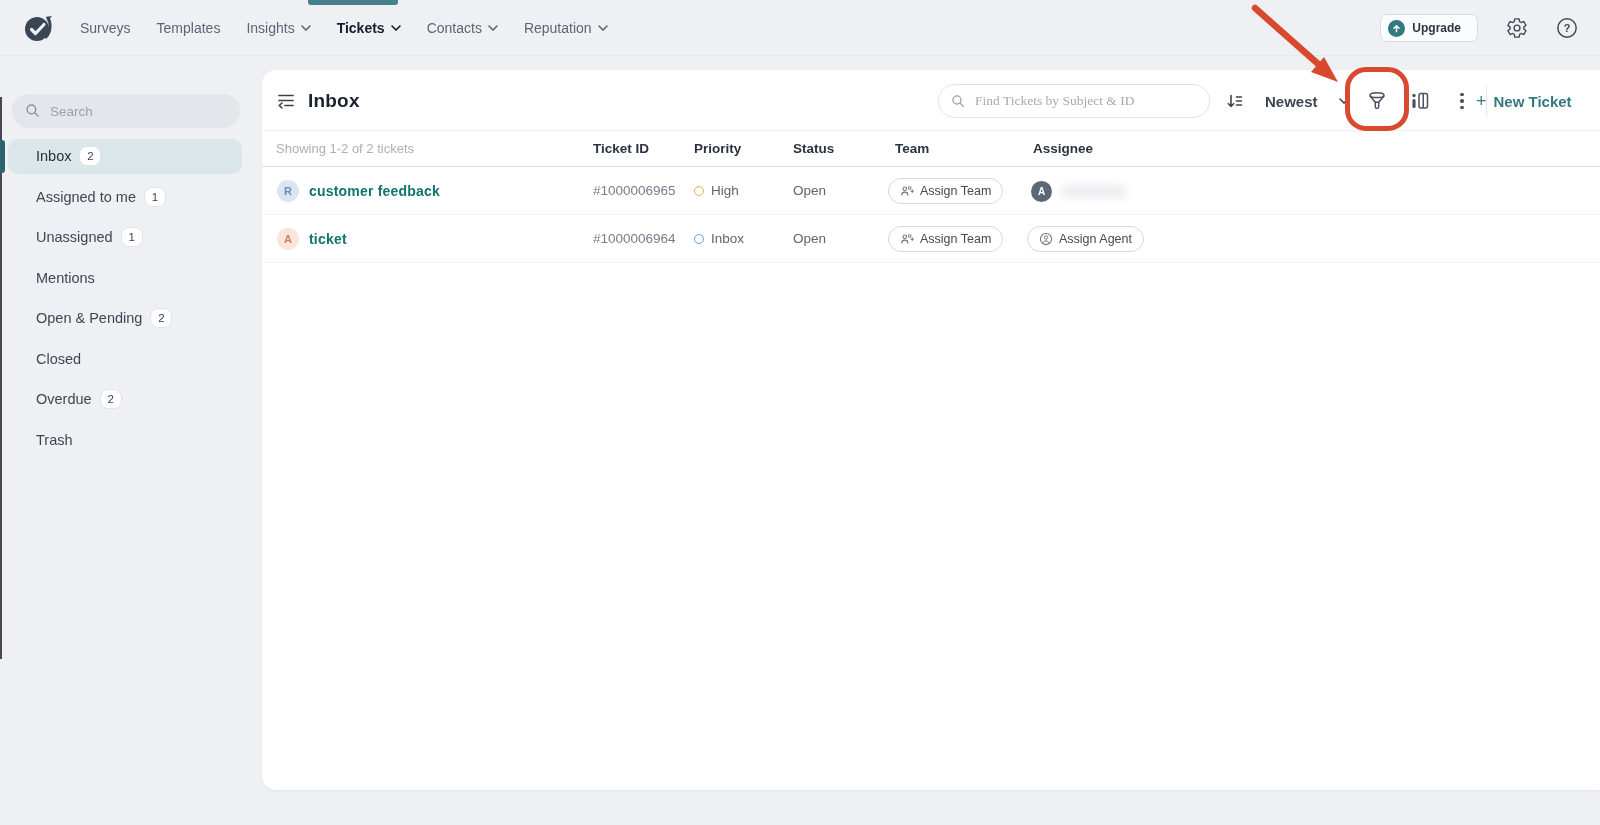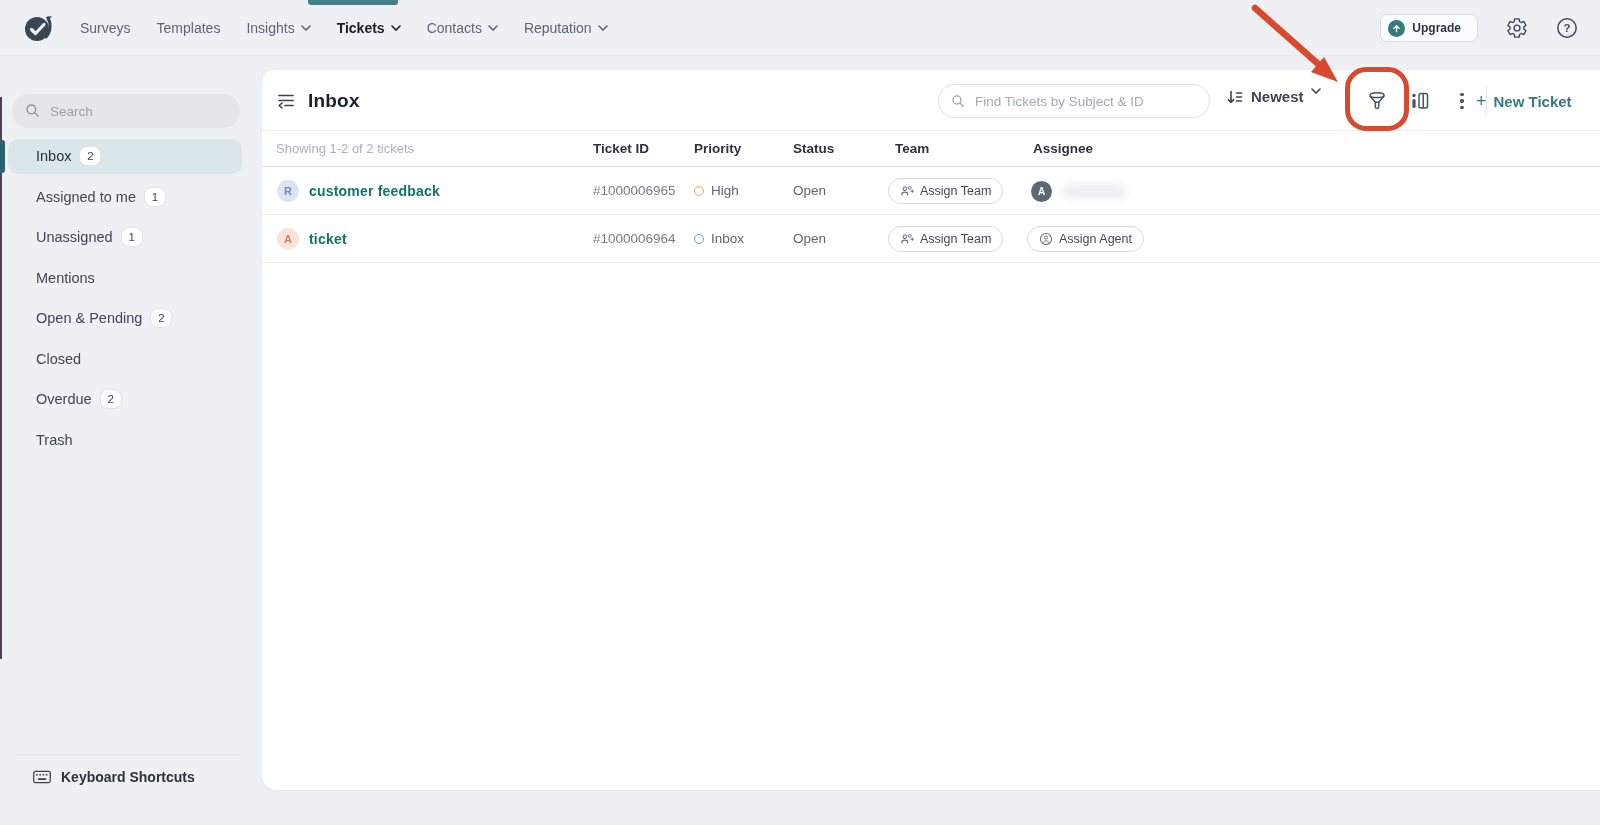--- a/index.html
+++ b/index.html
@@ -35,24 +35,24 @@
   .count-badge { display:inline-flex; align-items:center; justify-content:center; min-width:22px; height:20px; padding:0 6px; background:#ffffff; border:1px solid #e0e3e8; border-radius:8px; font-size:11.5px; color:#3c4450; z-index:1; position:relative; }
   .side-footer { position:absolute; left:0; bottom:40px; width:256px; }
   .side-footer-divider { margin:0 16px 14px 16px; border-top:1px solid #dcdfe4; }
   .kb-row { display:flex; align-items:center; gap:10px; padding-left:33px; font-size:14px; font-weight:700; color:#2b333f; cursor:pointer; }
   .kb-icon { width:18px; height:14px; color:#39414d; }
 
   
   .card { position:absolute; left:262px; top:70px; width:1338px; height:720px; background:#ffffff; border-radius:14px 0 0 14px; box-shadow:0 1px 3px rgba(25,32,45,.05); }
   .collapse-icon { position:absolute; left:14px; top:21px; width:20px; height:20px; color:#39414d; cursor:pointer; }
   .card-title { position:absolute; left:46px; top:20px; font-size:19px; font-weight:700; color:#1b222e; letter-spacing:.2px; }
-  .ticket-search { position:absolute; left:676px; top:14px; width:272px; height:34px; border:1px solid #e0e3e8; border-radius:17px; background:#fff; padding:0 14px 0 36px; font-size:13.5px; color:#3c4450; outline:none; font-family:Liberation Sans, sans-serif; }
+  .ticket-search { position:absolute; left:676px; top:14px; width:272px; height:34px; border:1px solid #e0e3e8; border-radius:17px; background:#fff; padding:0 14px 0 36px; font-size:13.5px; color:#3c4450; outline:none; font-family:Liberation Serif, serif; }
   .ticket-search::placeholder { color:#a3aab4; }
   .ticket-search-icon { position:absolute; left:689px; top:24px; width:14px; height:14px; color:#9aa1ac; pointer-events:none; }
-  .sort-ctl { position:absolute; left:964px; top:18px; height:26px; display:flex; gap:7px; cursor:pointer; }
+  .sort-ctl { position:absolute; left:964px; top:18px; height:26px; display:flex; align-items:center; gap:21px; cursor:pointer; }
   .sort-icon { width:18px; height:18px; color:#3e4652; }
   .sort-label { font-size:15px; font-weight:700; color:#3e4652; }
   .filter-btn { position:absolute; left:1103px; top:19px; width:24px; height:24px; color:#4a5360; cursor:pointer; }
   .columns-btn { position:absolute; left:1146px; top:19px; width:24px; height:24px; color:#4a5360; cursor:pointer; }
   .kebab-btn { position:absolute; left:1192px; top:19px; width:16px; height:24px; color:#4a5360; cursor:pointer; display:flex; flex-direction:column; align-items:center; justify-content:center; gap:3px; }
   .kebab-btn i { width:3.5px; height:3.5px; border-radius:50%; background:#4a5360; }
   .toolbar-divider { position:absolute; left:1224px; top:16px; width:1px; height:30px; background:#e3e6ea; }
   .new-ticket { position:absolute; left:1214px; top:22px; display:flex; align-items:center; gap:7px; font-size:15px; font-weight:700; color:var(--accent-teal); cursor:pointer; }
   .new-ticket .plus { font-size:18px; font-weight:400; line-height:1; }
 
@@ -187,34 +187,20 @@
           <i class="hl"></i>
           <span>Overdue</span>
           <span class="count-badge">2</span>
         </div>
       <div class="side-item">
           <i class="hl"></i>
           <span>Trash</span>
         </div>
     </div>
 
-    <div class="side-footer">
-      <div class="side-footer-divider"></div>
-      <div class="kb-row">
-        <svg class="kb-icon" viewBox="0 0 20 14">
-          <rect x="0.8" y="0.8" width="18.4" height="12.4" rx="2" fill="none" stroke="currentColor" stroke-width="1.4"></rect>
-          <rect x="3.4" y="3.6" width="1.8" height="1.8" fill="currentColor"></rect>
-            <rect x="7" y="3.6" width="1.8" height="1.8" fill="currentColor"></rect>
-            <rect x="10.6" y="3.6" width="1.8" height="1.8" fill="currentColor"></rect>
-            <rect x="14.2" y="3.6" width="1.8" height="1.8" fill="currentColor"></rect>
-          <rect x="5.2" y="8.4" width="9.6" height="1.8" rx="0.9" fill="currentColor"></rect>
-        </svg>
-        <span>Keyboard Shortcuts</span>
-      </div>
-    </div>
   </div>
 
   <div class="card">
 
     <svg class="collapse-icon" viewBox="0 0 20 20">
       <path d="M3 4.5h14M3 9.5h14M9 14.5h8" fill="none" stroke="currentColor" stroke-width="1.7" stroke-linecap="round"></path>
       <path d="M6 12l-2.8 2.5L6 17" fill="none" stroke="currentColor" stroke-width="1.6" stroke-linecap="round" stroke-linejoin="round"></path>
     </svg>
     <div class="card-title">Inbox</div>
 

